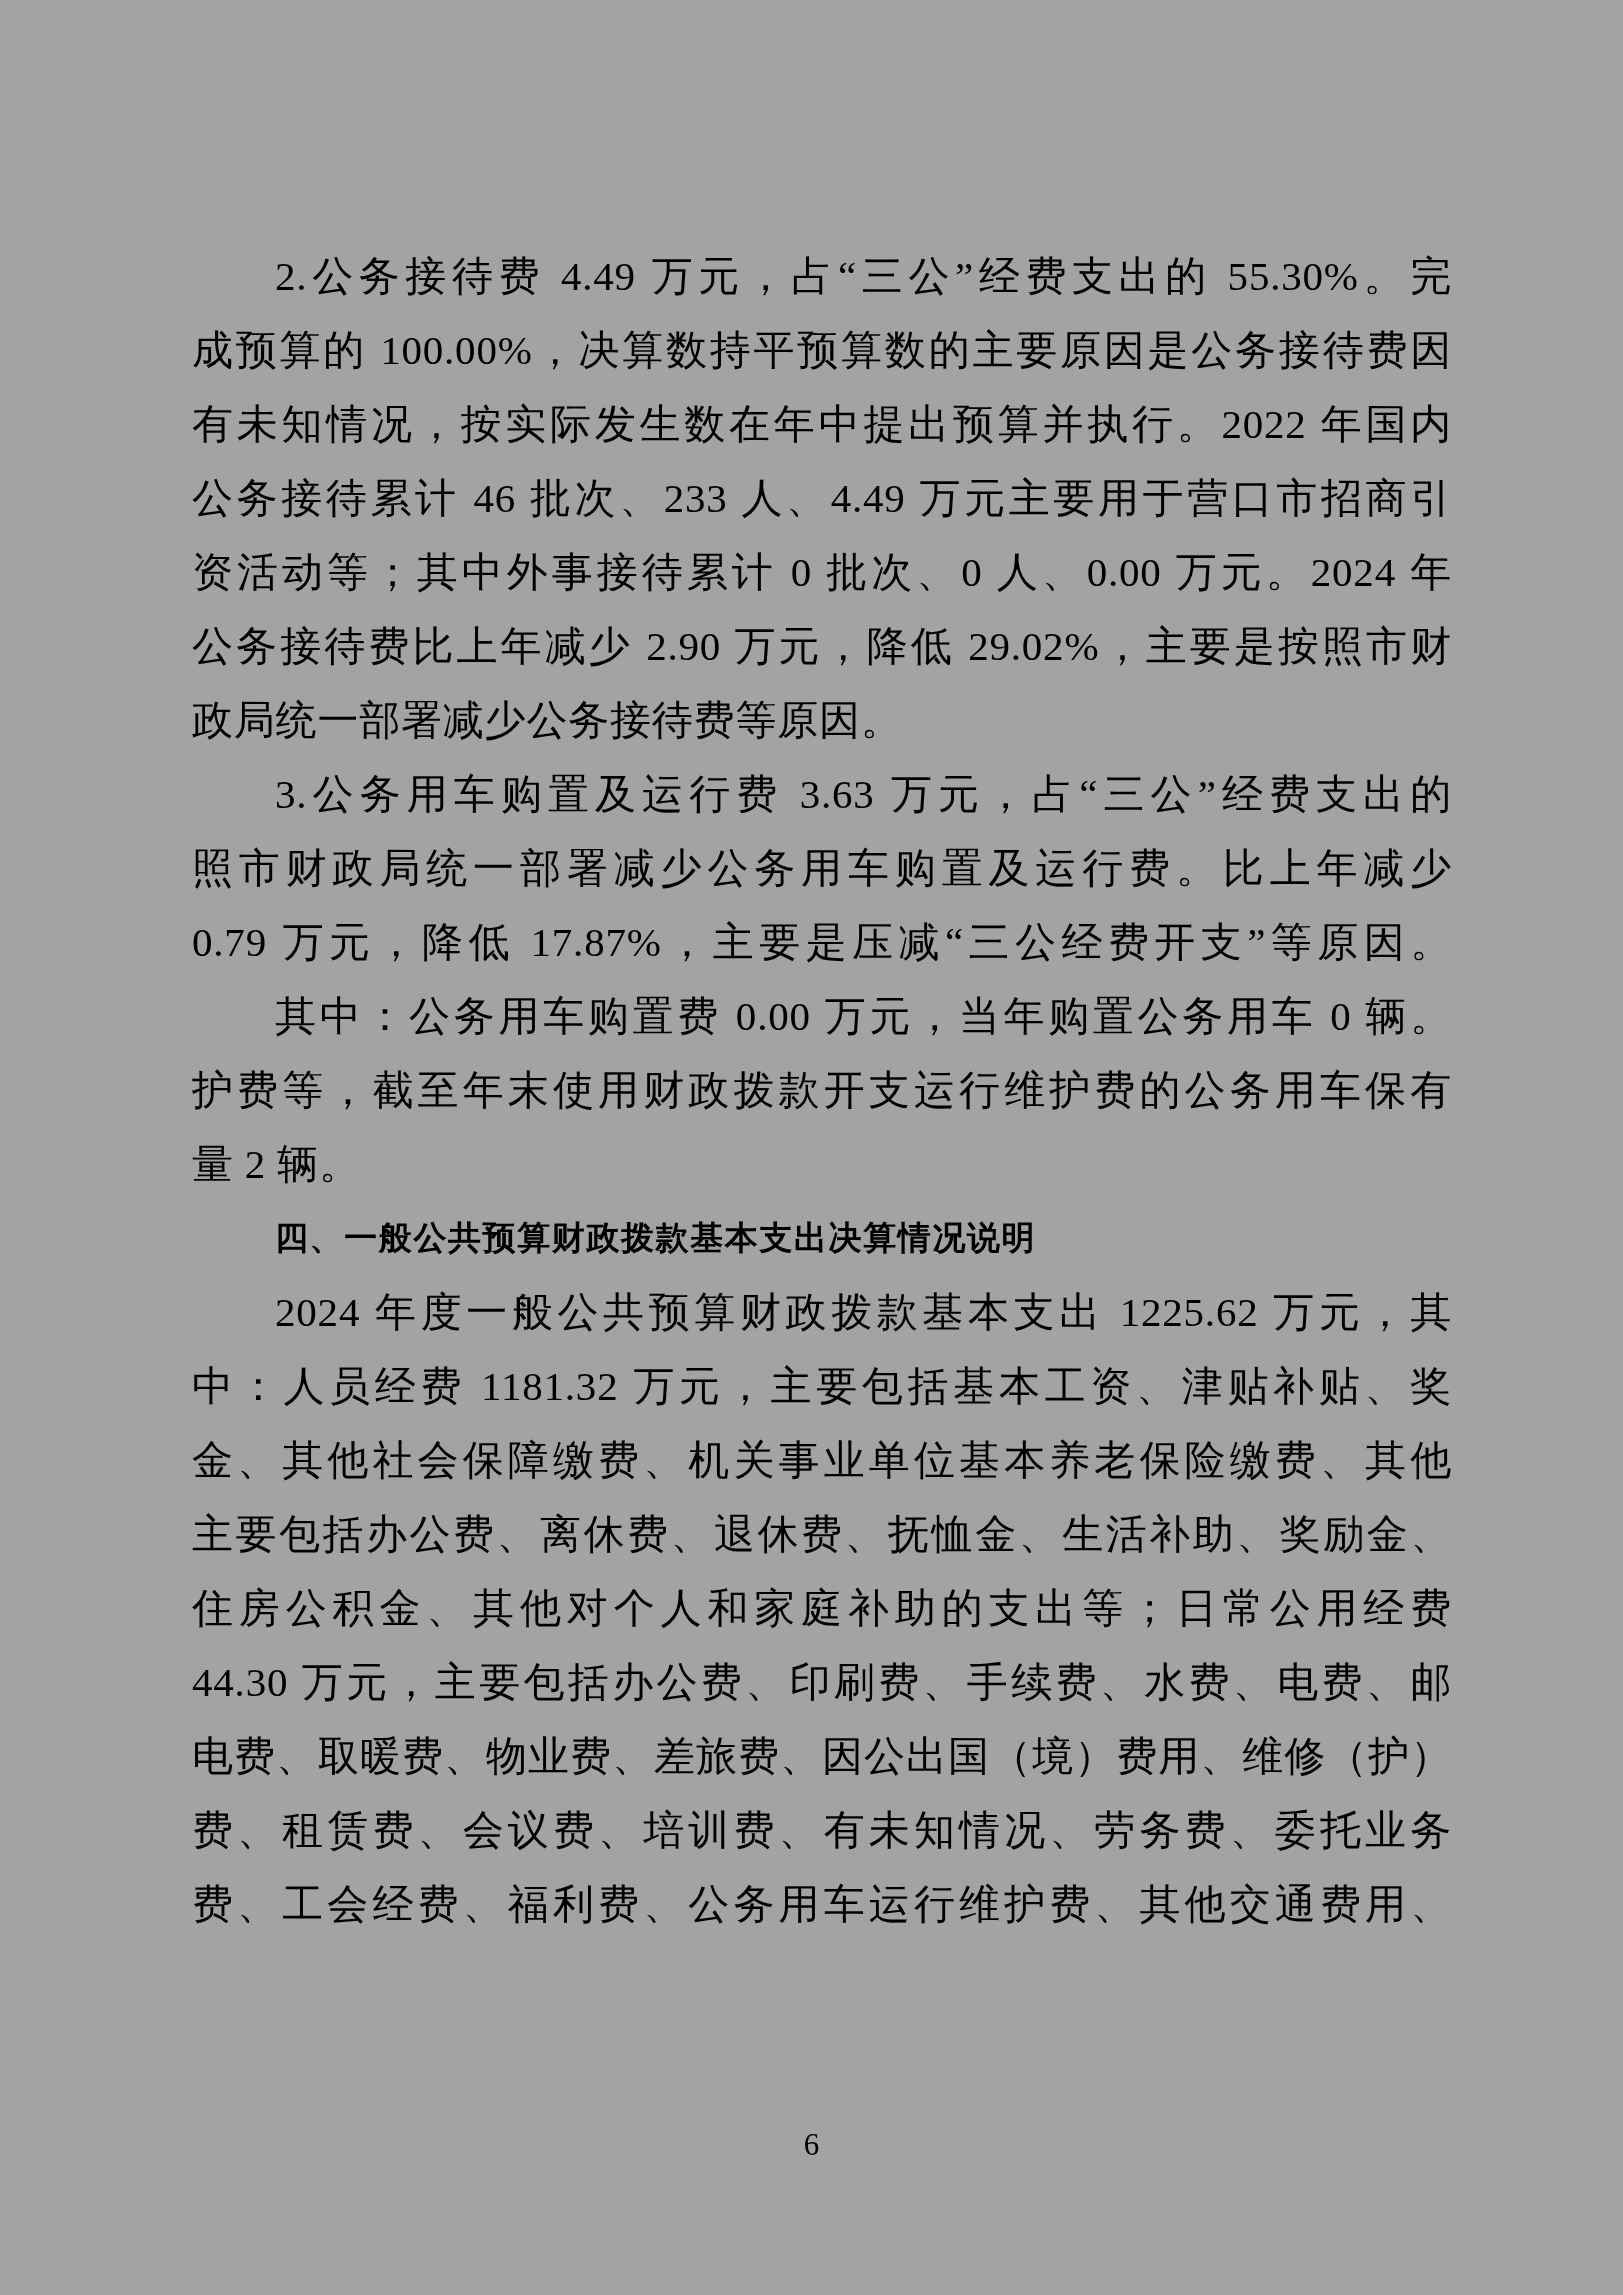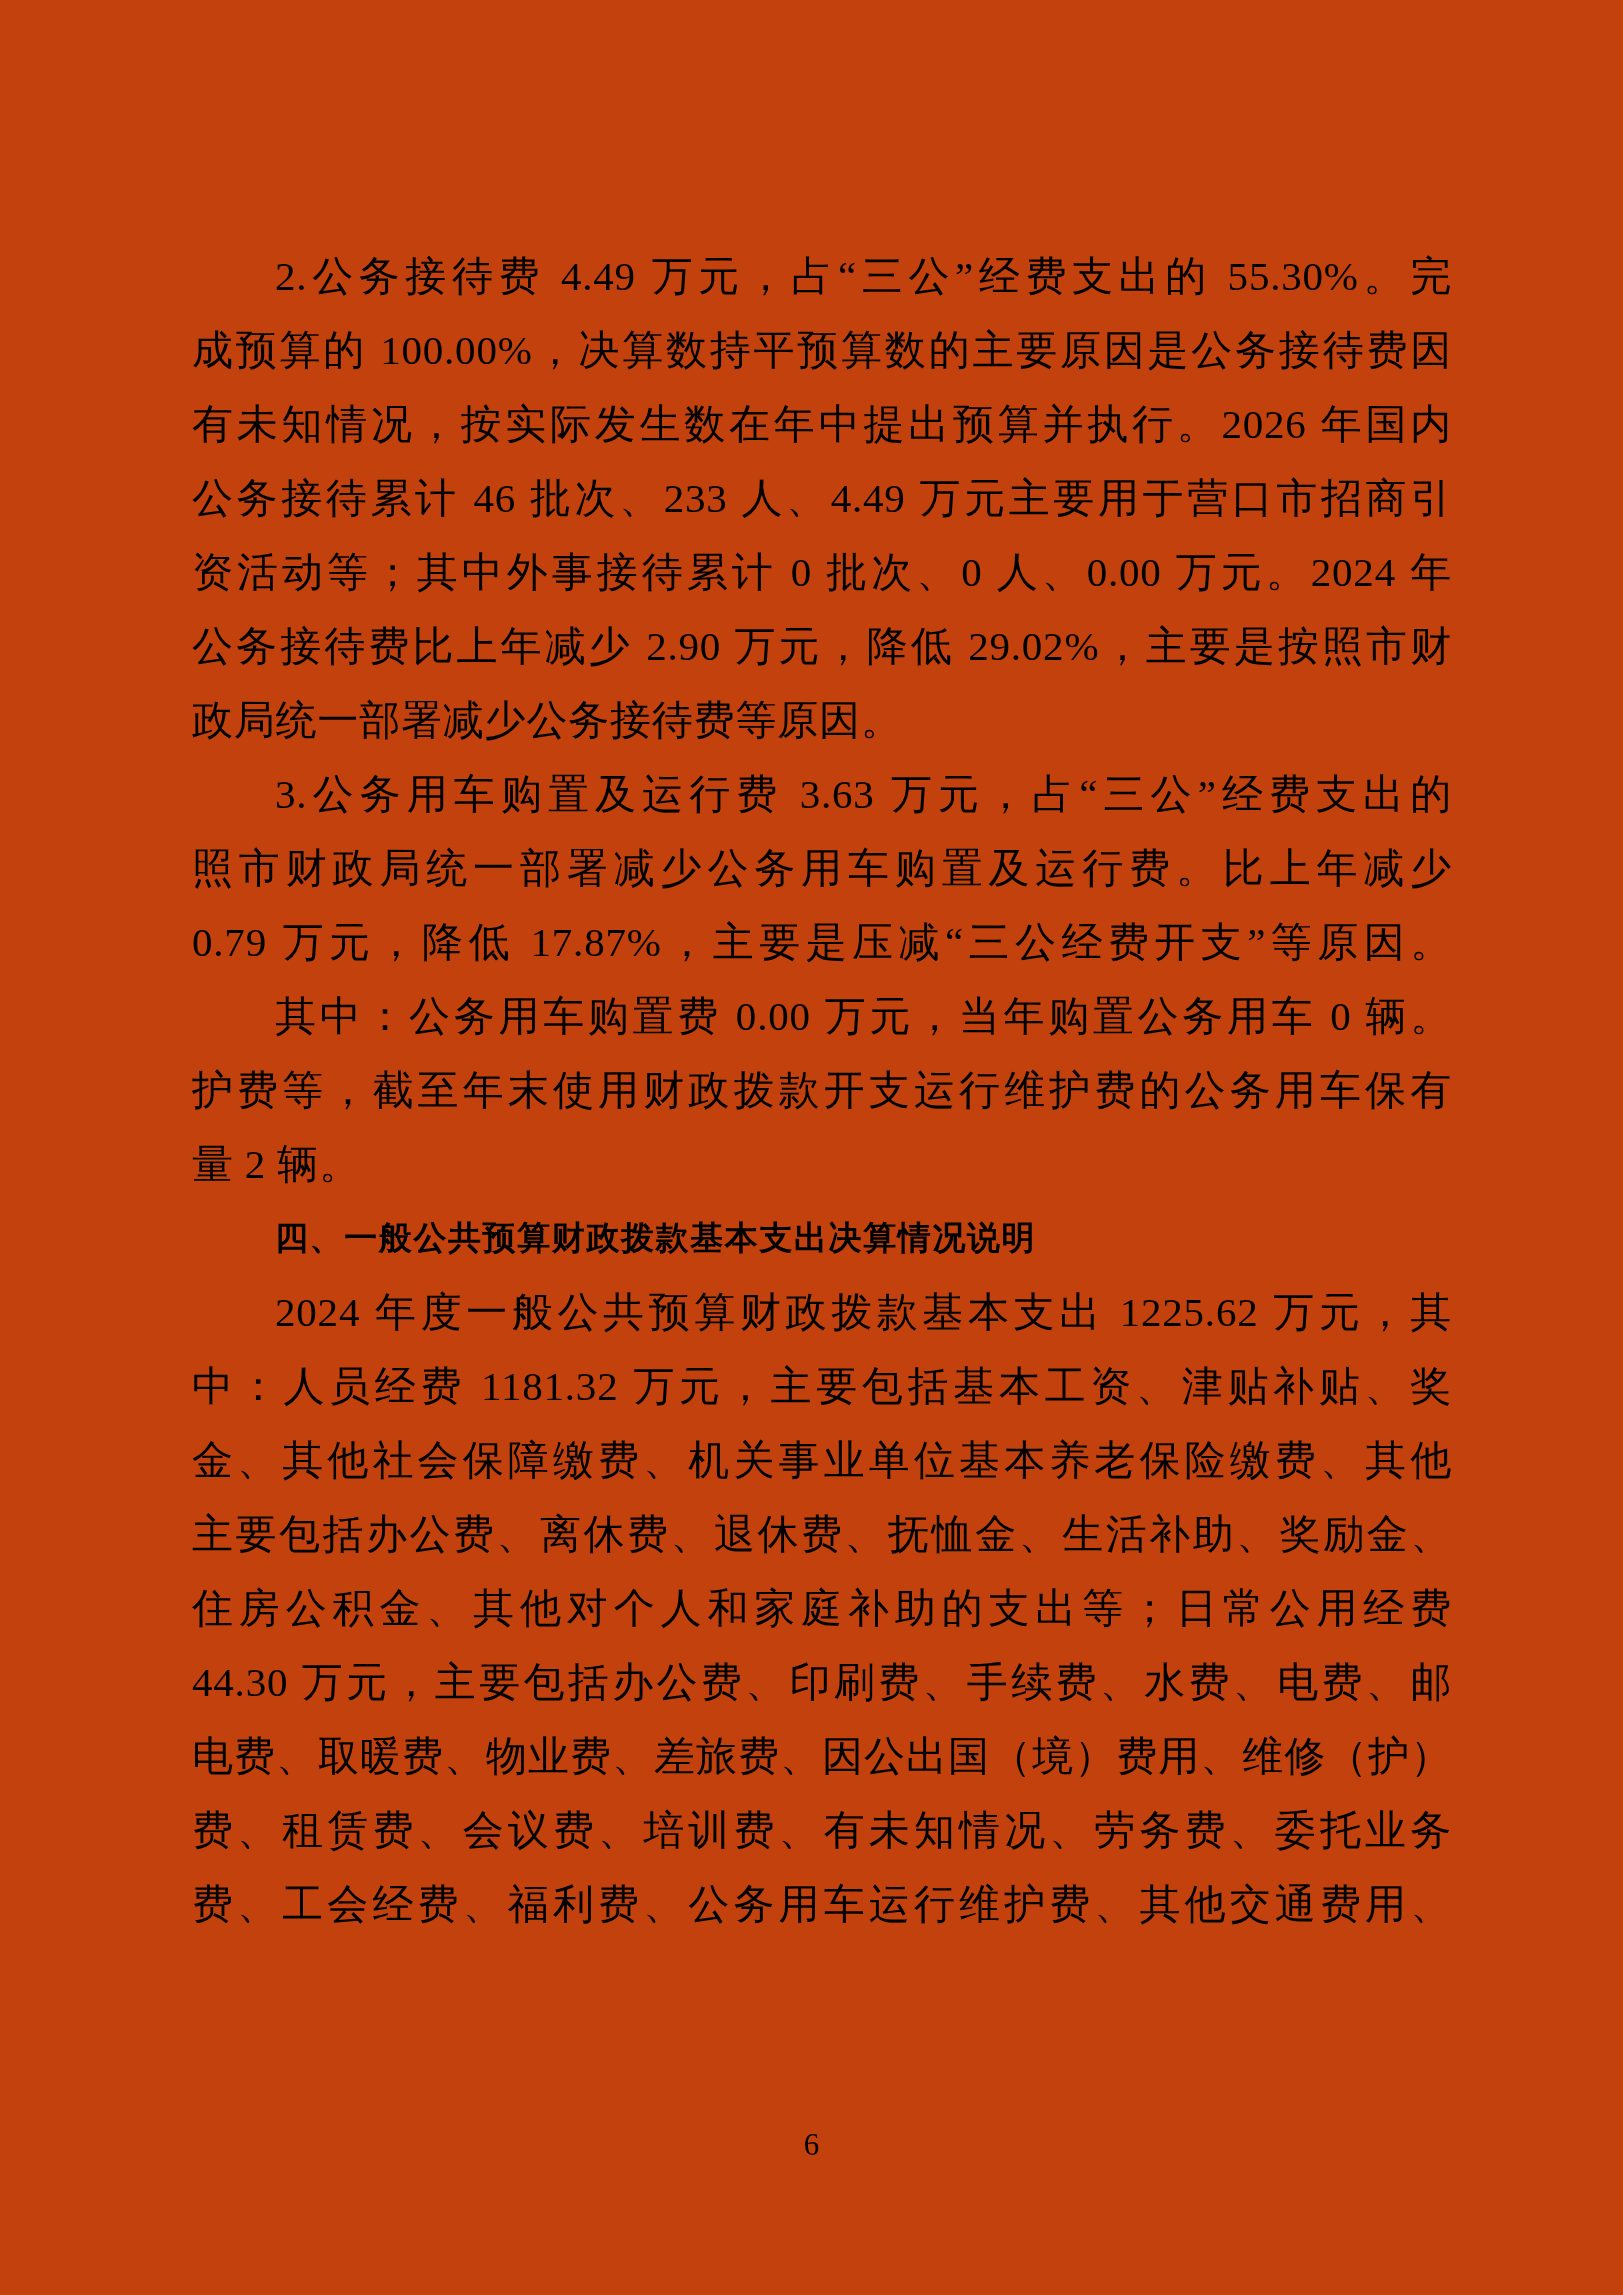--- a/index.html
+++ b/index.html
@@ -11,21 +11,21 @@
     height: 2295px;
     background: #ffffff;
     color: #000000;
     font-family: "Liberation Serif", "DejaVu Serif", serif;
     position: relative;
     overflow: hidden;
   }
   .page {
     position: absolute;
     inset: 0;
-    background: #c2410c;
+    background: #a3a3a3;
   }
   .text-block {
     position: absolute;
     left: 192px;
     top: 239px;
     width: 1260px;
   }
   .line {
     font-size: 41px;
     line-height: 74px;
@@ -59,21 +59,21 @@
     line-height: 49px;
   }
 </style>
 </head>
 <body>
 
 <main class="page">
   <div class="text-block" id="lines-container">
       <div class="line justify indent">2.公务接待费 4.49 万元，占“三公”经费支出的 55.30%。完</div>
       <div class="line justify">成预算的 100.00%，决算数持平预算数的主要原因是公务接待费因</div>
-      <div class="line justify">有未知情况，按实际发生数在年中提出预算并执行。2026 年国内</div>
+      <div class="line justify">有未知情况，按实际发生数在年中提出预算并执行。2022 年国内</div>
       <div class="line justify">公务接待累计 46 批次、233 人、4.49 万元主要用于营口市招商引</div>
       <div class="line justify">资活动等；其中外事接待累计 0 批次、0 人、0.00 万元。2024 年</div>
       <div class="line justify">公务接待费比上年减少 2.90 万元，降低 29.02%，主要是按照市财</div>
       <div class="line">政局统一部署减少公务接待费等原因。</div>
       <div class="line justify indent">3.公务用车购置及运行费 3.63 万元，占“三公”经费支出的</div>
       <div class="line justify">照市财政局统一部署减少公务用车购置及运行费。比上年减少</div>
       <div class="line justify">0.79 万元，降低 17.87%，主要是压减“三公经费开支”等原因。</div>
       <div class="line justify indent">其中：公务用车购置费 0.00 万元，当年购置公务用车 0 辆。</div>
       <div class="line justify">护费等，截至年末使用财政拨款开支运行维护费的公务用车保有</div>
       <div class="line">量 2 辆。</div>

